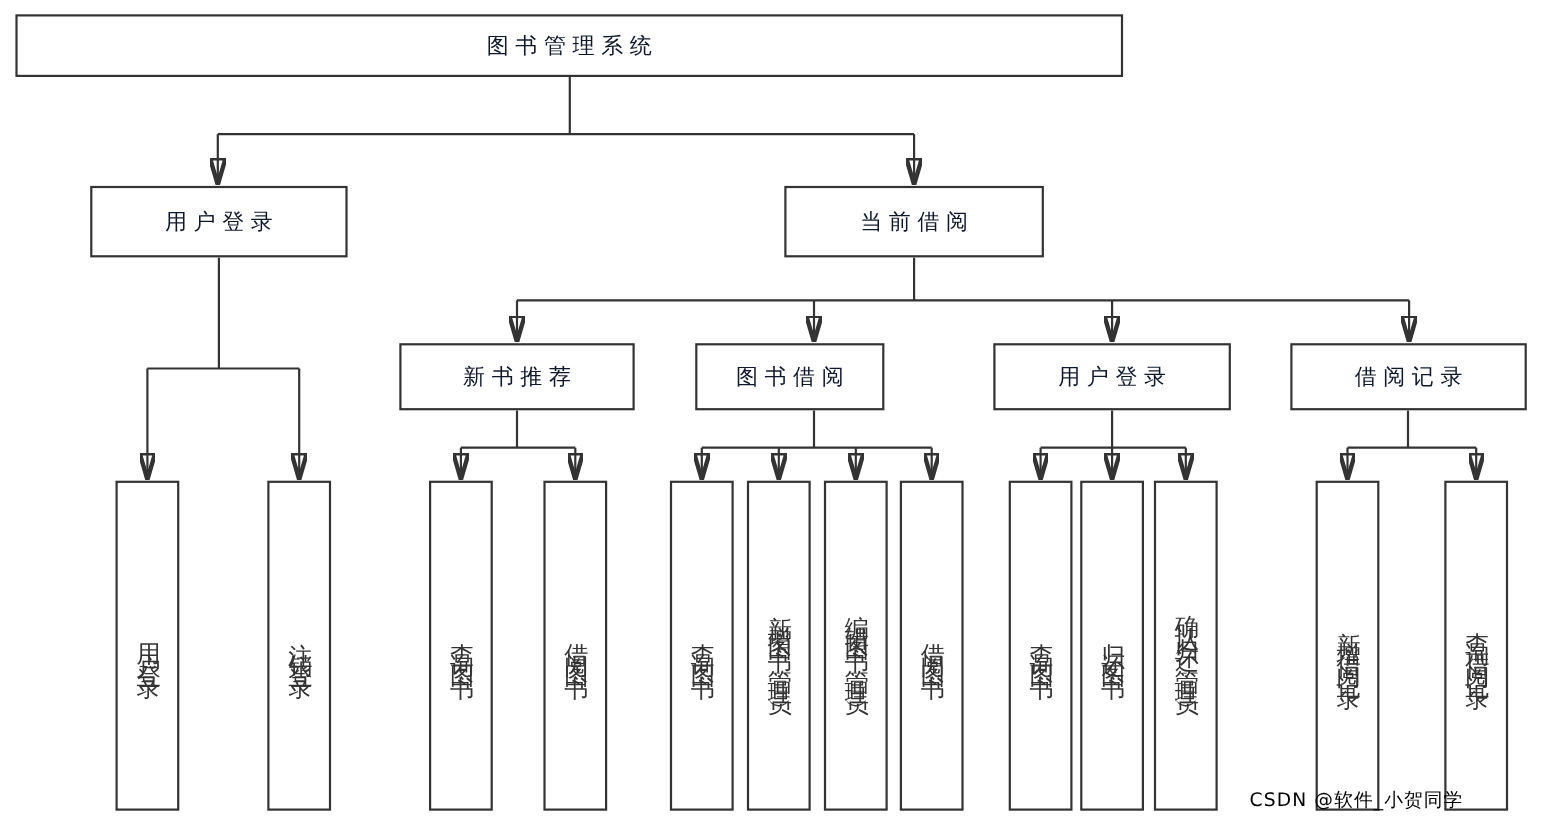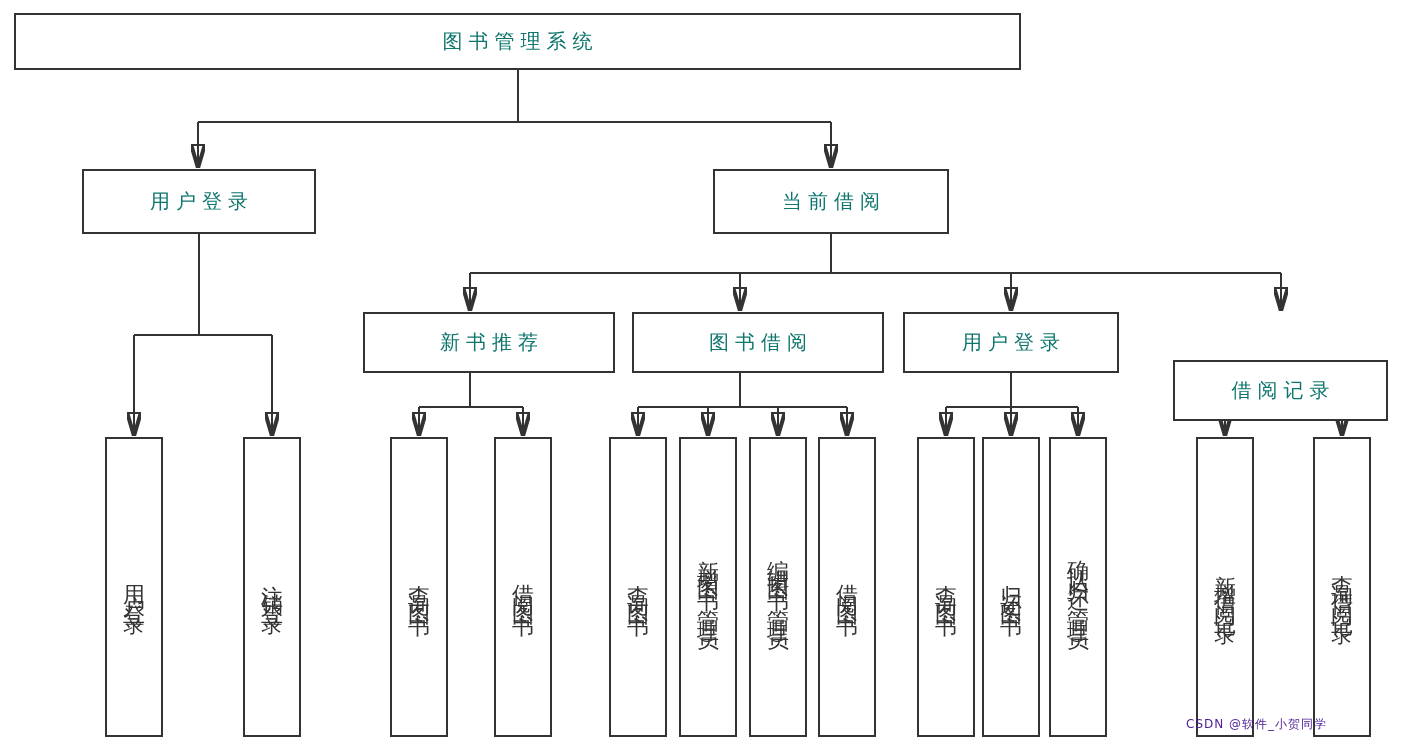--- a/index.html
+++ b/index.html
@@ -26,30 +26,30 @@
     align-items: center;
     justify-content: center;
     color: #333333;
     z-index: 1;
   }
   .h-label {
     font-size: 20px;
     letter-spacing: 6px;
     text-indent: 6px;
     white-space: nowrap;
-    color: #0f766e;
+    color: #0f172a;
   }
   .root-box  { left: 14px;  top: 13px;  width: 1007px; height: 57px; }
   .l2-a      { left: 82px;  top: 169px; width: 234px;  height: 65px; }
   .l2-b      { left: 713px; top: 169px; width: 236px;  height: 65px; }
   .l3        { top: 312px; height: 61px; }
-  .l3-a { left: 363px;  width: 252px; }
-  .l3-b { left: 632px;  width: 252px; align-items: center; }
+  .l3-a { left: 363px;  width: 214px; }
+  .l3-b { left: 632px;  width: 172px; align-items: center; }
   .l3-c { left: 903px;  width: 216px; }
-  .l3-d { left: 1173px; width: 215px; margin-top: 48px; }
+  .l3-d { left: 1173px; width: 215px; }
   .leaf {
     top: 437px;
     width: 58px;
     height: 300px;
   }
   .v-label {
     writing-mode: vertical-rl;
     text-orientation: mixed;
     font-size: 22px;
     letter-spacing: 10px;
@@ -65,24 +65,24 @@
   .leaf-6  { left: 679px; }
   .leaf-7  { left: 749px; }
   .leaf-8  { left: 818px; }
   .leaf-9  { left: 917px; }
   .leaf-10 { left: 982px; }
   .leaf-11 { left: 1049px; }
   .leaf-12 { left: 1196px; }
   .leaf-13 { left: 1313px; }
   .watermark {
     position: absolute;
-    left: 1186px;
+    left: 1136px;
     top: 716px;
-    font-size: 12px;
-    color: #4c1d95;
+    font-size: 17px;
+    color: #000000;
     letter-spacing: 1px;
     white-space: nowrap;
     z-index: 3;
   }
   line, path { stroke: #333333; stroke-width: 2; fill: none; }
 </style>
 </head>
 <body>
 
 <div id="canvas">

